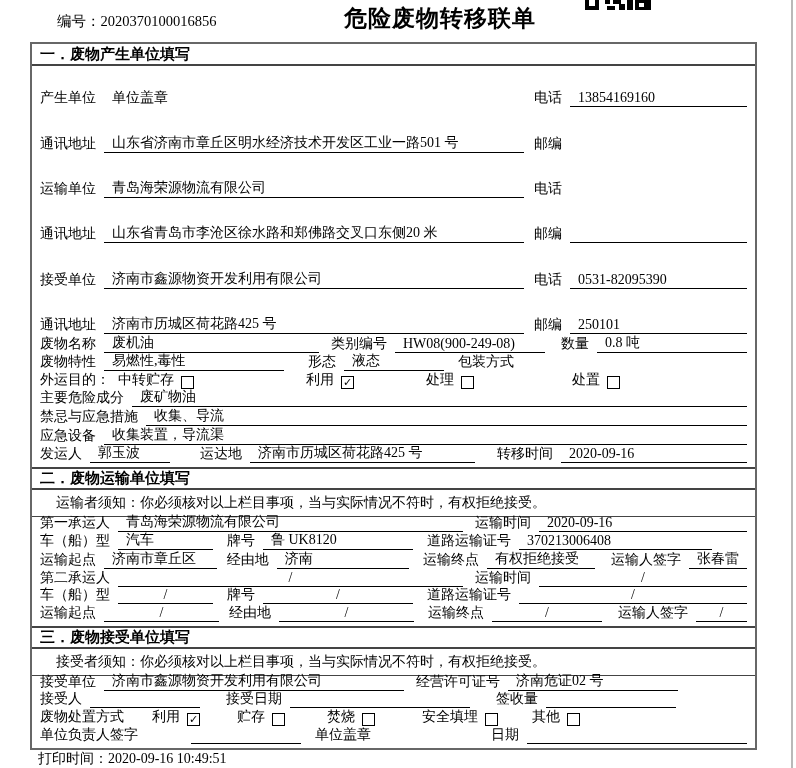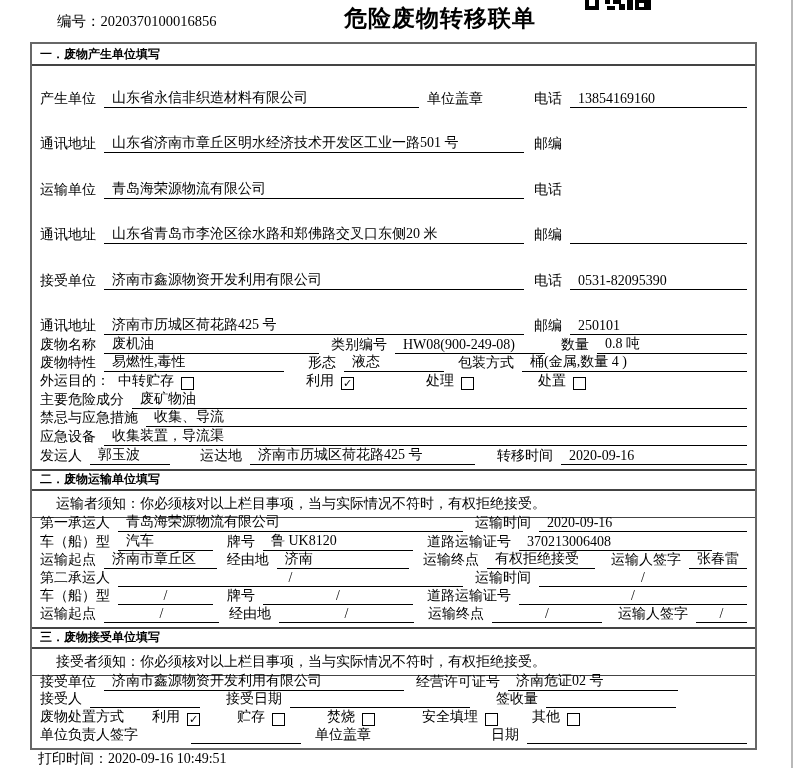--- a/index.html
+++ b/index.html
@@ -25,21 +25,21 @@
   .tbl {
     position: absolute; left: 30px; top: 42px;
     width: 727px; height: 708px;
     border: 2px solid #676767;
     display: flex; flex-direction: column;
     background: #fff;
   }
   .sech {
     flex: 0 0 22px;
     border-top: 2px solid #444; border-bottom: 2px solid #444;
-    font-weight: 700; font-size: 12px;
+    font-weight: 700; font-size: 15px;
     font-family: "Liberation Sans", "DejaVu Sans", sans-serif;
     display: flex; align-items: center; padding-left: 8px;
   }
   .tbl .sech:first-child { border-top: none; }
   .notice {
     flex: 0 0 27px; border-bottom: 1.5px solid #444;
     display: flex; align-items: center; padding-left: 24px;
     white-space: nowrap;
   }
   .row {
@@ -89,21 +89,20 @@
     <rect x="50" y="0" width="16" height="10" fill="#000"></rect>
     <rect x="54" y="3" width="5" height="4" fill="#fff"></rect>
   </svg>
 
   <div class="tbl">
 
     <div class="sech">一．废物产生单位填写</div>
 
     <div class="row">
       <span class="lb">产生单位</span>
-      <span class="val" style="width:315px">山东省永信非织造材料有限公司</span>
       <span class="lb" style="margin-left:8px">单位盖章</span>
       <span class="sp"></span>
       <span class="rg">
         <span class="lb">电话</span>
         <span class="val fx">13854169160</span>
       </span>
     </div>
 
     <div class="row">
       <span class="lb">通讯地址</span>
@@ -156,38 +155,37 @@
       <span class="lb" style="margin-left:16px">数量</span>
       <span class="val fx">0.8 吨</span>
     </div>
 
     <div class="row">
       <span class="lb">废物特性</span>
       <span class="val" style="width:180px">易燃性,毒性</span>
       <span class="lb" style="margin-left:24px">形态</span>
       <span class="val" style="width:100px">液态</span>
       <span class="lb" style="margin-left:14px">包装方式</span>
-      <span class="val fx">桶(金属,数量 4 )</span>
     </div>
 
     <div class="row">
       <span class="lb">外运目的：</span>
       <span class="opt">
         <span>中转贮存</span>
         <span class="cb"></span>
       </span>
       <span class="opt" style="margin-left:112px">
         <span>利用</span>
         <span class="cb">✓</span>
       </span>
       <span class="opt" style="margin-left:72px">
         <span>处理</span>
         <span class="cb"></span>
       </span>
-      <span class="opt" style="margin-left:64px">
+      <span class="opt" style="margin-left:98px">
         <span>处置</span>
         <span class="cb"></span>
       </span>
     </div>
 
     <div class="row">
       <span class="lb">主要危险成分</span>
       <span class="val fx">废矿物油</span>
     </div>
 

